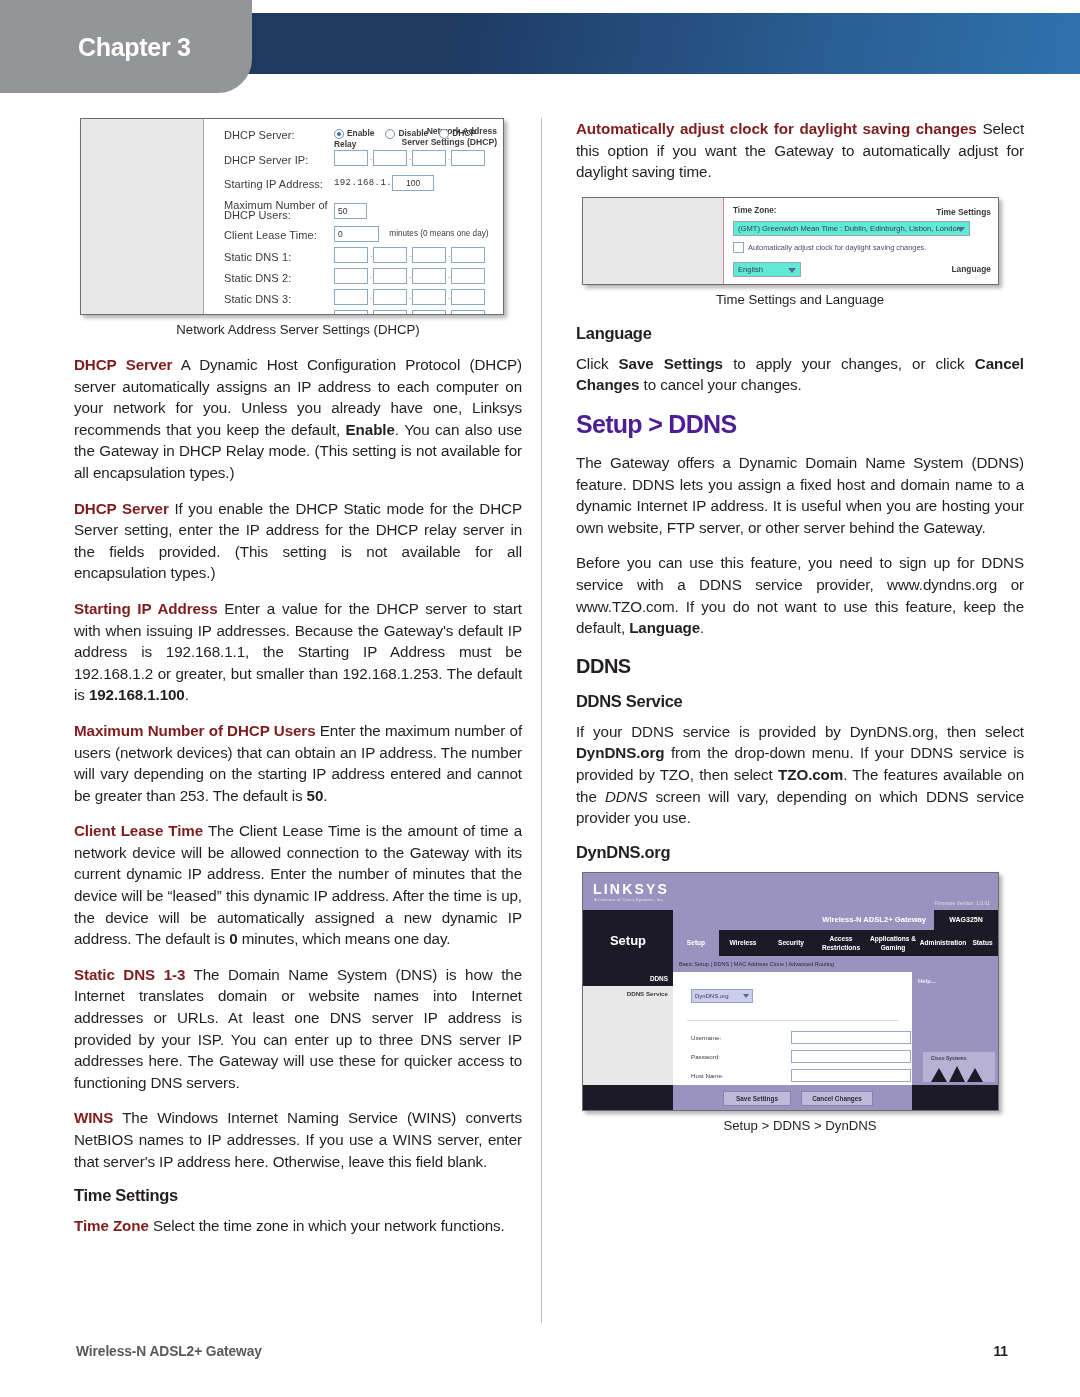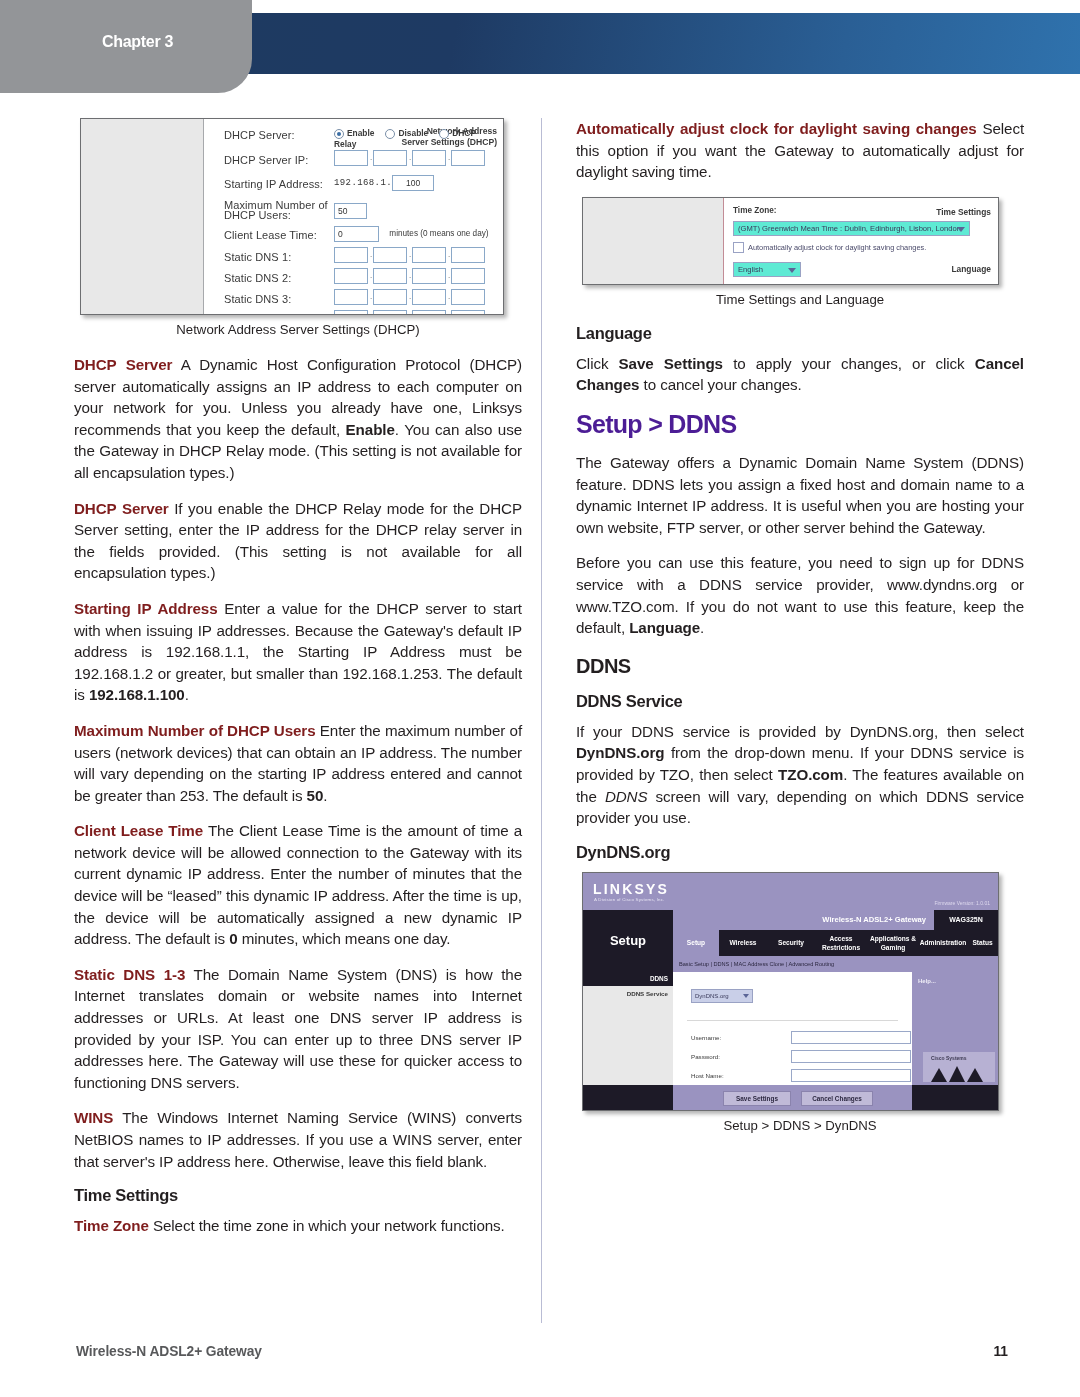--- a/index.html
+++ b/index.html
@@ -47,26 +47,25 @@
     width: 272px;
     height: 93px;
     background: #939598;
     border-bottom-right-radius: 34px;
     z-index: 3;
   }
   .chapter-label {
     position: absolute;
     left: 78px;
     top: 33px;
-    font-size: 16px;
+    font-size: 25px;
     font-weight: bold;
     color: #ffffff;
     letter-spacing: -0.3px;
     z-index: 5;
-    margin-left: 24px;
   }
 
   
   .col {
     position: absolute;
     top: 118px;
     width: 448px;
   }
   .col-left  { left: 74px; }
   .col-right { left: 576px; }
@@ -496,21 +495,21 @@
     <div class="frow" style="top:195px">WINS:</div>
     <div class="fval" style="top:191px">
       <span class="ibox"></span><span class="dot">.</span><span class="ibox"></span><span class="dot">.</span><span class="ibox"></span><span class="dot">.</span><span class="ibox"></span>
     </div>
   </div>
 
   <div class="caption">Network Address Server Settings (DHCP)</div>
 
   <p class="body"><span class="term">DHCP Server</span><span> A Dynamic Host Configuration Protocol (DHCP) server automatically assigns an IP address to each computer on your network for you. Unless you already have one, Linksys recommends that you keep the default, </span><span class="bold">Enable</span><span>. You can also use the Gateway in DHCP Relay mode. (This setting is not available for all encapsulation types.)</span></p>
 
-  <p class="body"><span class="term">DHCP Server</span><span> If you enable the DHCP Relay mode for the DHCP Server setting, enter the IP address for the DHCP relay server in the fields provided. (This setting is not available for all encapsulation types.)</span></p>
+  <p class="body"><span class="term">DHCP Server</span><span> If you enable the DHCP Static mode for the DHCP Server setting, enter the IP address for the DHCP relay server in the fields provided. (This setting is not available for all encapsulation types.)</span></p>
 
   <p class="body"><span class="term">Starting IP Address</span><span> Enter a value for the DHCP server to start with when issuing IP addresses. Because the Gateway's default IP address is 192.168.1.1, the Starting IP Address must be 192.168.1.2 or greater, but smaller than 192.168.1.253. The default is </span><span class="bold">192.168.1.100</span><span>.</span></p>
 
   <p class="body"><span class="term">Maximum Number of DHCP Users</span><span> Enter the maximum number of users (network devices) that can obtain an IP address. The number will vary depending on the starting IP address entered and cannot be greater than 253. The default is </span><span class="bold">50</span><span>.</span></p>
 
   <p class="body"><span class="term">Client Lease Time</span><span> The Client Lease Time is the amount of time a network device will be allowed connection to the Gateway with its current dynamic IP address. Enter the number of minutes that the device will be “leased” this dynamic IP address. After the time is up, the device will be automatically assigned a new dynamic IP address. The default is </span><span class="bold">0</span><span> minutes, which means one day.</span></p>
 
   <p class="body"><span class="term">Static DNS 1-3</span><span> The Domain Name System (DNS) is how the Internet translates domain or website names into Internet addresses or URLs. At least one DNS server IP address is provided by your ISP. You can enter up to three DNS server IP addresses here. The Gateway will use these for quicker access to functioning DNS servers.</span></p>
 
   <p class="body"><span class="term">WINS</span><span> The Windows Internet Naming Service (WINS) converts NetBIOS names to IP addresses. If you use a WINS server, enter that server's IP address here. Otherwise, leave this field blank.</span></p>

